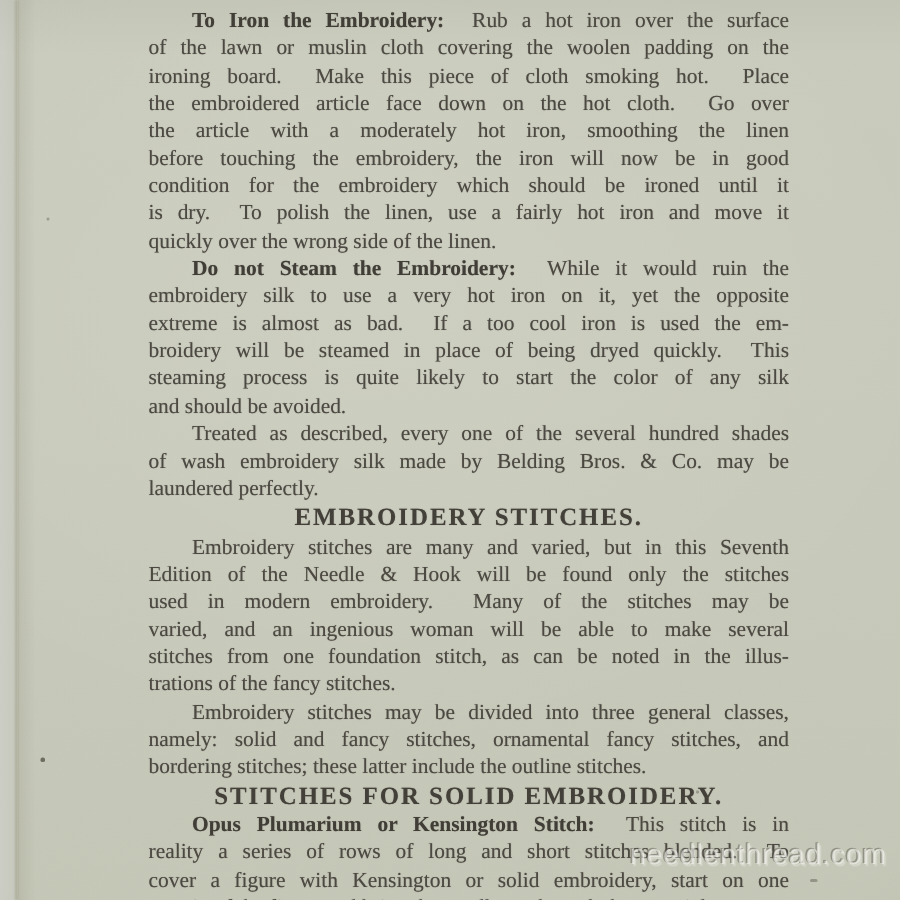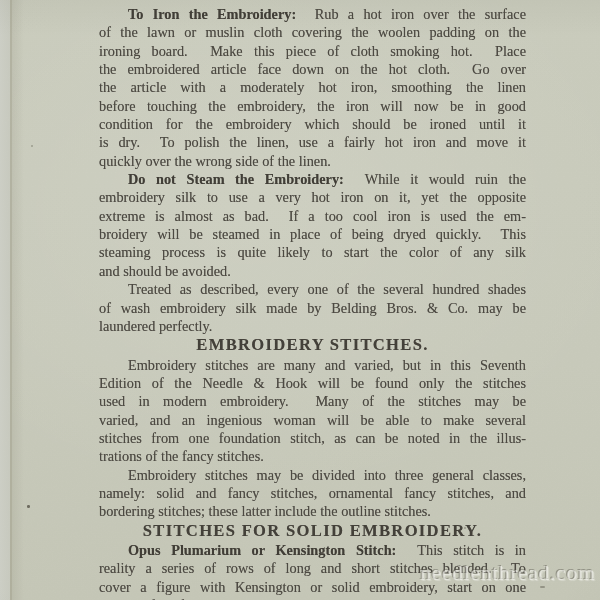--- a/index.html
+++ b/index.html
@@ -76,22 +76,22 @@
       radial-gradient(140% 140% at 48% 42%,
         rgba(0,0,0,0) 52%,
         rgba(70,72,55,0.07) 74%,
         rgba(60,62,46,0.15) 93%,
         rgba(50,52,38,0.22) 100%);
   }
   .watermark {
     position: absolute;
     left: 420px;
     top: 560px;
-    font-family: Liberation Serif, serif;
-    font-size: 22px;
+    font-family: Liberation Sans, sans-serif;
+    font-size: 19px;
     letter-spacing: 0.5px;
     color: rgba(246,246,240,0.62);
     text-shadow:
       -1px -1px 0 rgba(82,80,70,0.45),
        1px  1px 1px rgba(255,255,252,0.35);
     pointer-events: none;
     white-space: nowrap;
   }
   .speck { position: absolute; border-radius: 50%; pointer-events: none; }
   .speck.s1 { left: 27px;  top: 505px; width: 2.5px; height: 2.5px; background: rgba(80,78,66,0.75); }

